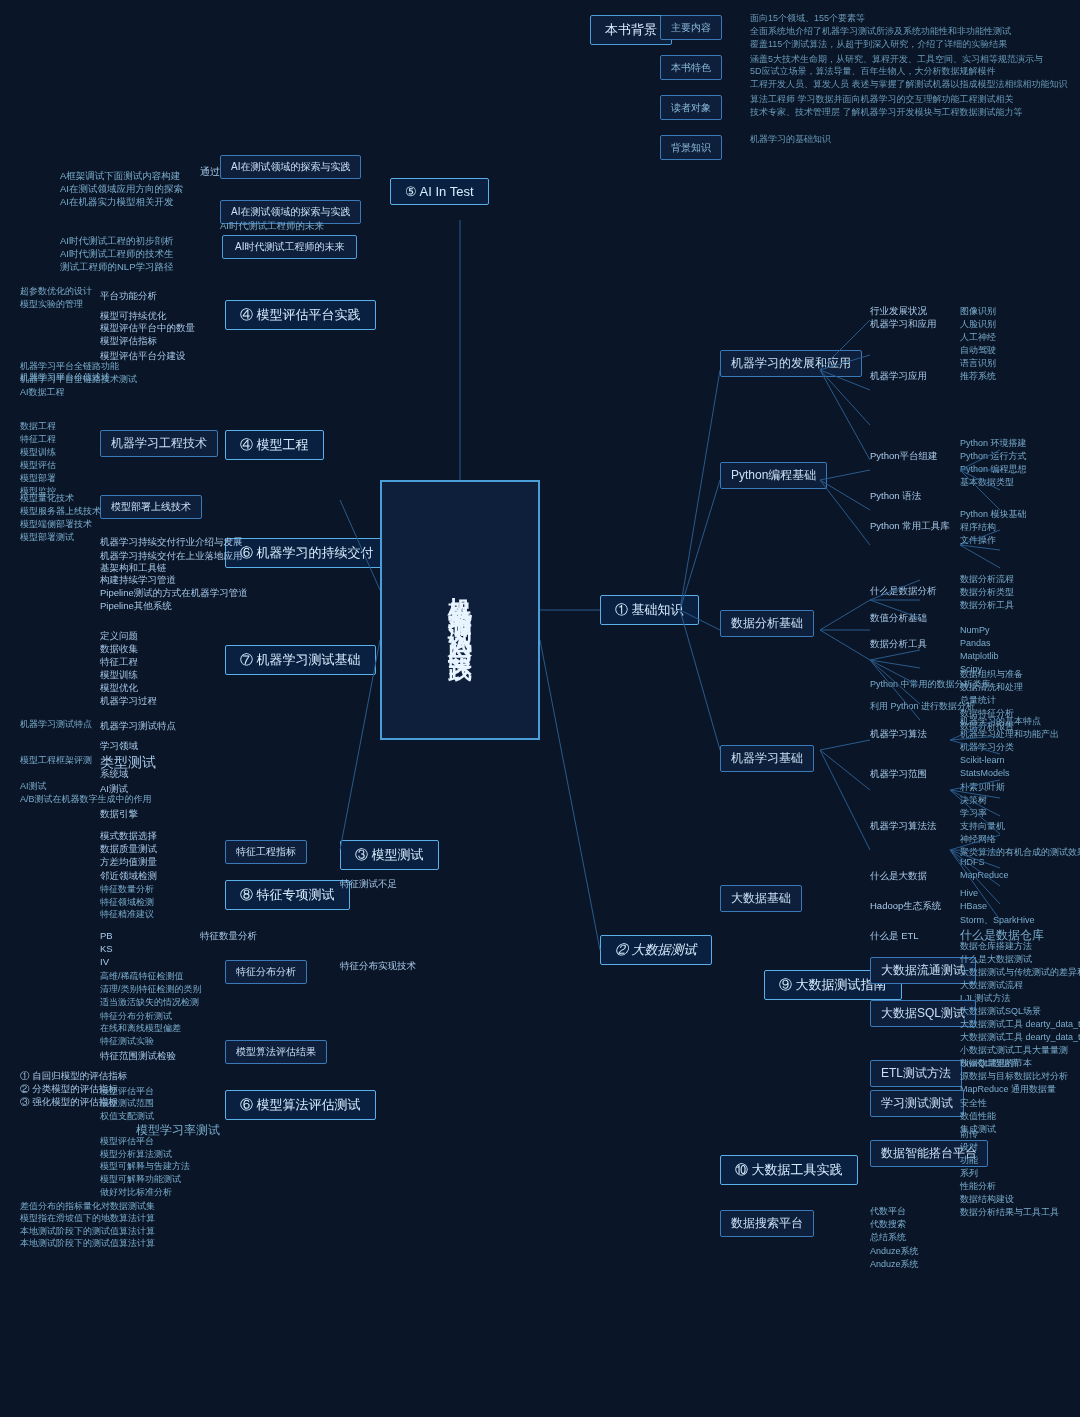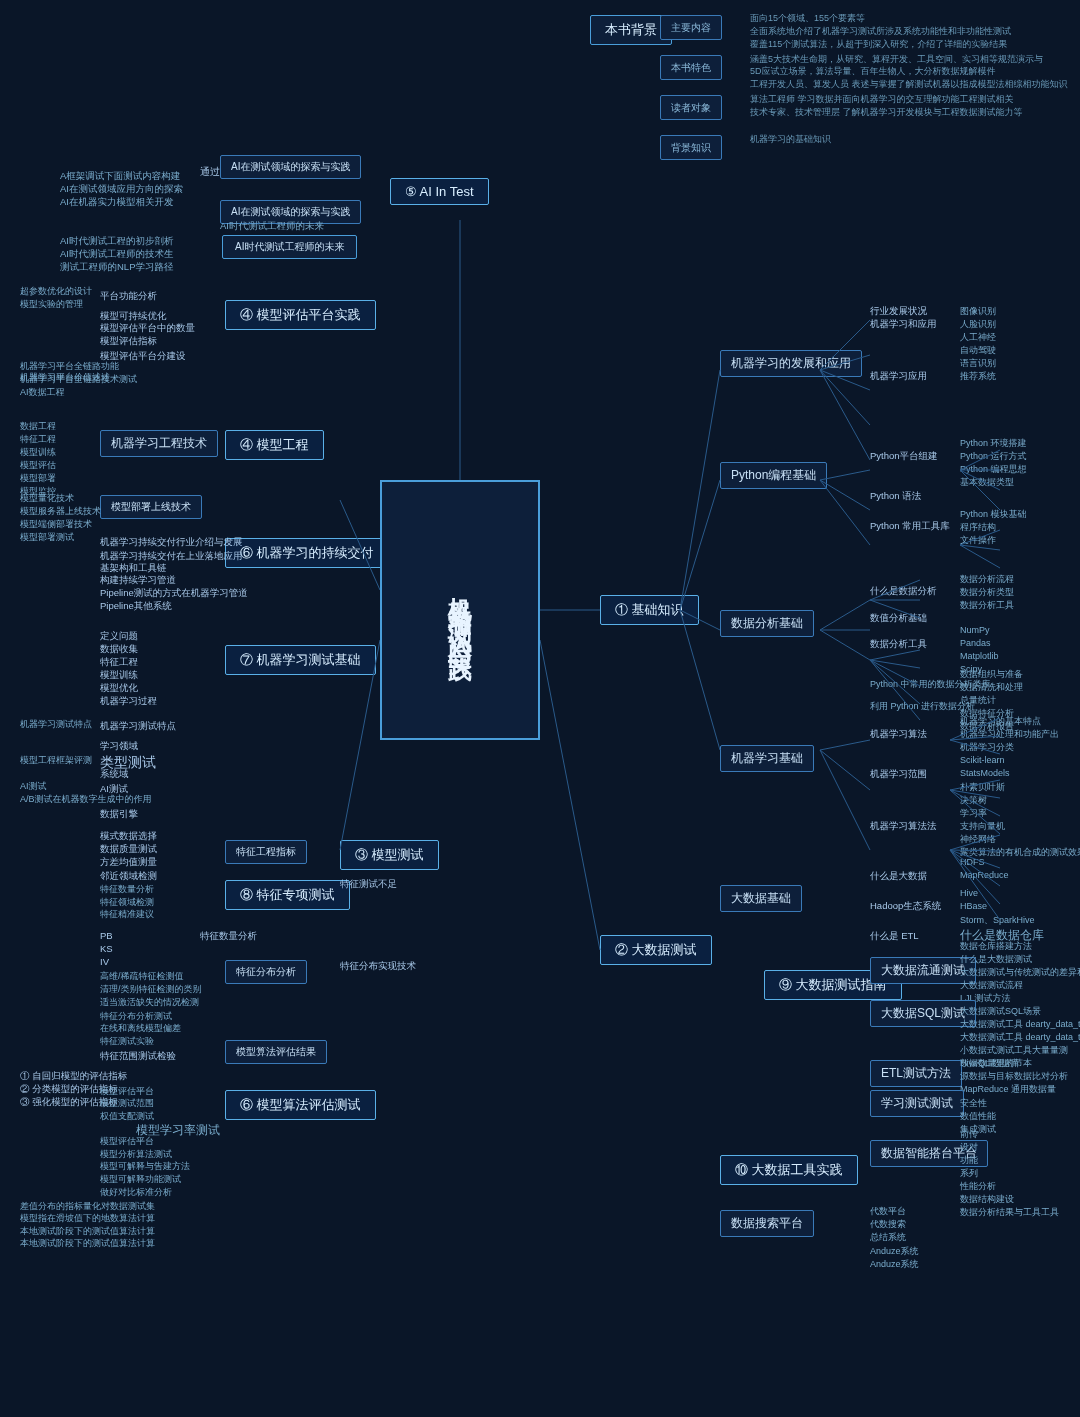--- a/index.html
+++ b/index.html
@@ -746,21 +746,21 @@
   <div class="node" style="left:960px; top:820px; font-size:9px; color:#7aaccc;">
     <span>支持向量机</span>
   </div>
   <div class="node" style="left:960px; top:833px; font-size:9px; color:#7aaccc;">
     <span>神经网络</span>
   </div>
   <div class="node" style="left:960px; top:846px; font-size:9px; color:#7aaccc;">
     <span>聚类算法的有机合成的测试效果</span>
   </div>
 
-  <div class="numbered-node" style="left:600px; top:935px;">
+  <div class="numbered-node" style="left:600px; top:935px;font-style:italic;">
     <span>② 大数据测试</span>
   </div>
 
   <div class="node-box" style="left:720px; top:885px;">
     <span>大数据基础</span>
   </div>
 
   <div class="node" style="left:870px; top:870px; font-size:9.5px;">
     <span>什么是大数据</span>
   </div>

